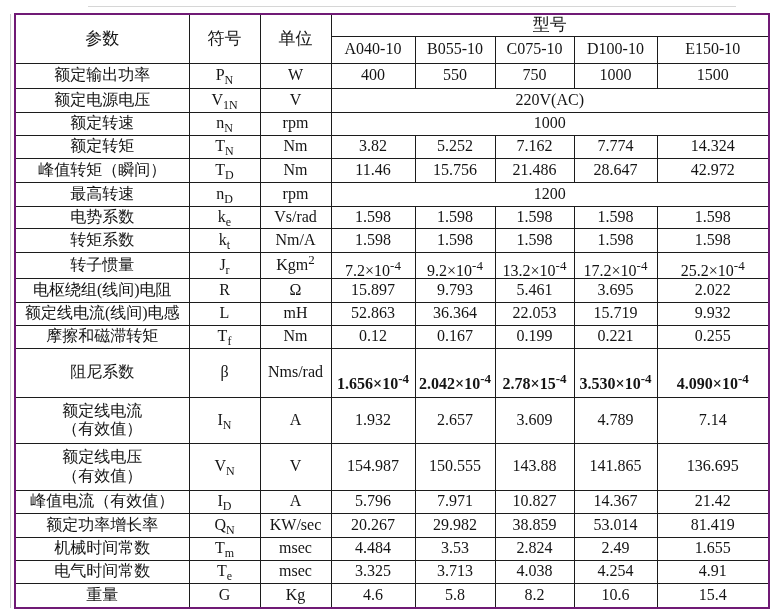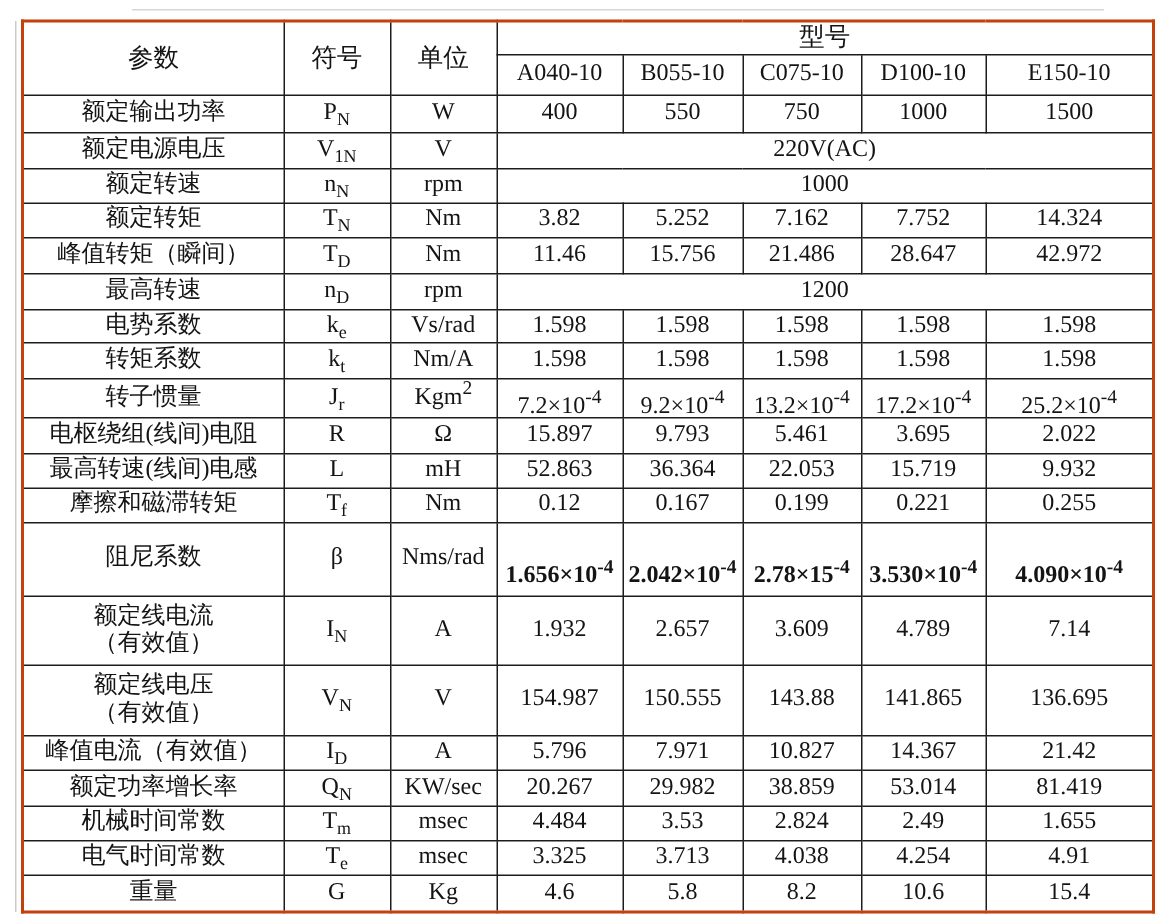--- a/index.html
+++ b/index.html
@@ -6,21 +6,21 @@
   body {
     width:780px; height:616px; position:relative;
     background:#ffffff; color:#141414;
     font-family:"Liberation Serif","DejaVu Serif",serif;
   }
   .artifact-h { position:absolute; left:88px; top:6px; width:648px; height:1px; background:#d6d6d6; }
   .artifact-v { position:absolute; left:10px; top:14px; width:1px; height:594px; background:#cccccc; }
   table.spec {
     position:absolute; left:14px; top:13px; width:754px;
     border-collapse:collapse; table-layout:fixed;
-    border:2px solid #c2410c;
+    border:2px solid #701a75;
   }
   .spec th, .spec td {
     border:1px solid #1c1c1c;
     text-align:center; vertical-align:middle;
     font-weight:normal; padding:0 2px;
     font-size:16px; line-height:1.15;
     overflow:hidden;
   }
   .spec th { font-size:17px; }
   sub.ss { font-size:12px; line-height:0; }
@@ -95,21 +95,21 @@
     <td class="val" colspan="5">1000</td>
   </tr>
 
   <tr class="rh23">
     <td class="param">额定转矩</td>
     <td class="sym"><span>T</span><sub class="ss">N</sub></td>
     <td class="unit">Nm</td>
     <td class="val">3.82</td>
     <td class="val">5.252</td>
     <td class="val">7.162</td>
-    <td class="val">7.752</td>
+    <td class="val">7.774</td>
     <td class="val">14.324</td>
   </tr>
 
   <tr class="rh24">
     <td class="param">峰值转矩（瞬间）</td>
     <td class="sym"><span>T</span><sub class="ss">D</sub></td>
     <td class="unit">Nm</td>
     <td class="val">11.46</td>
     <td class="val">15.756</td>
     <td class="val">21.486</td>
@@ -172,21 +172,21 @@
     <td class="sym">R</td>
     <td class="unit">Ω</td>
     <td class="val">15.897</td>
     <td class="val">9.793</td>
     <td class="val">5.461</td>
     <td class="val">3.695</td>
     <td class="val">2.022</td>
   </tr>
 
   <tr class="rh23">
-    <td class="param">最高转速(线间)电感</td>
+    <td class="param">额定线电流(线间)电感</td>
     <td class="sym">L</td>
     <td class="unit">mH</td>
     <td class="val">52.863</td>
     <td class="val">36.364</td>
     <td class="val">22.053</td>
     <td class="val">15.719</td>
     <td class="val">9.932</td>
   </tr>
 
   <tr class="rh23">

